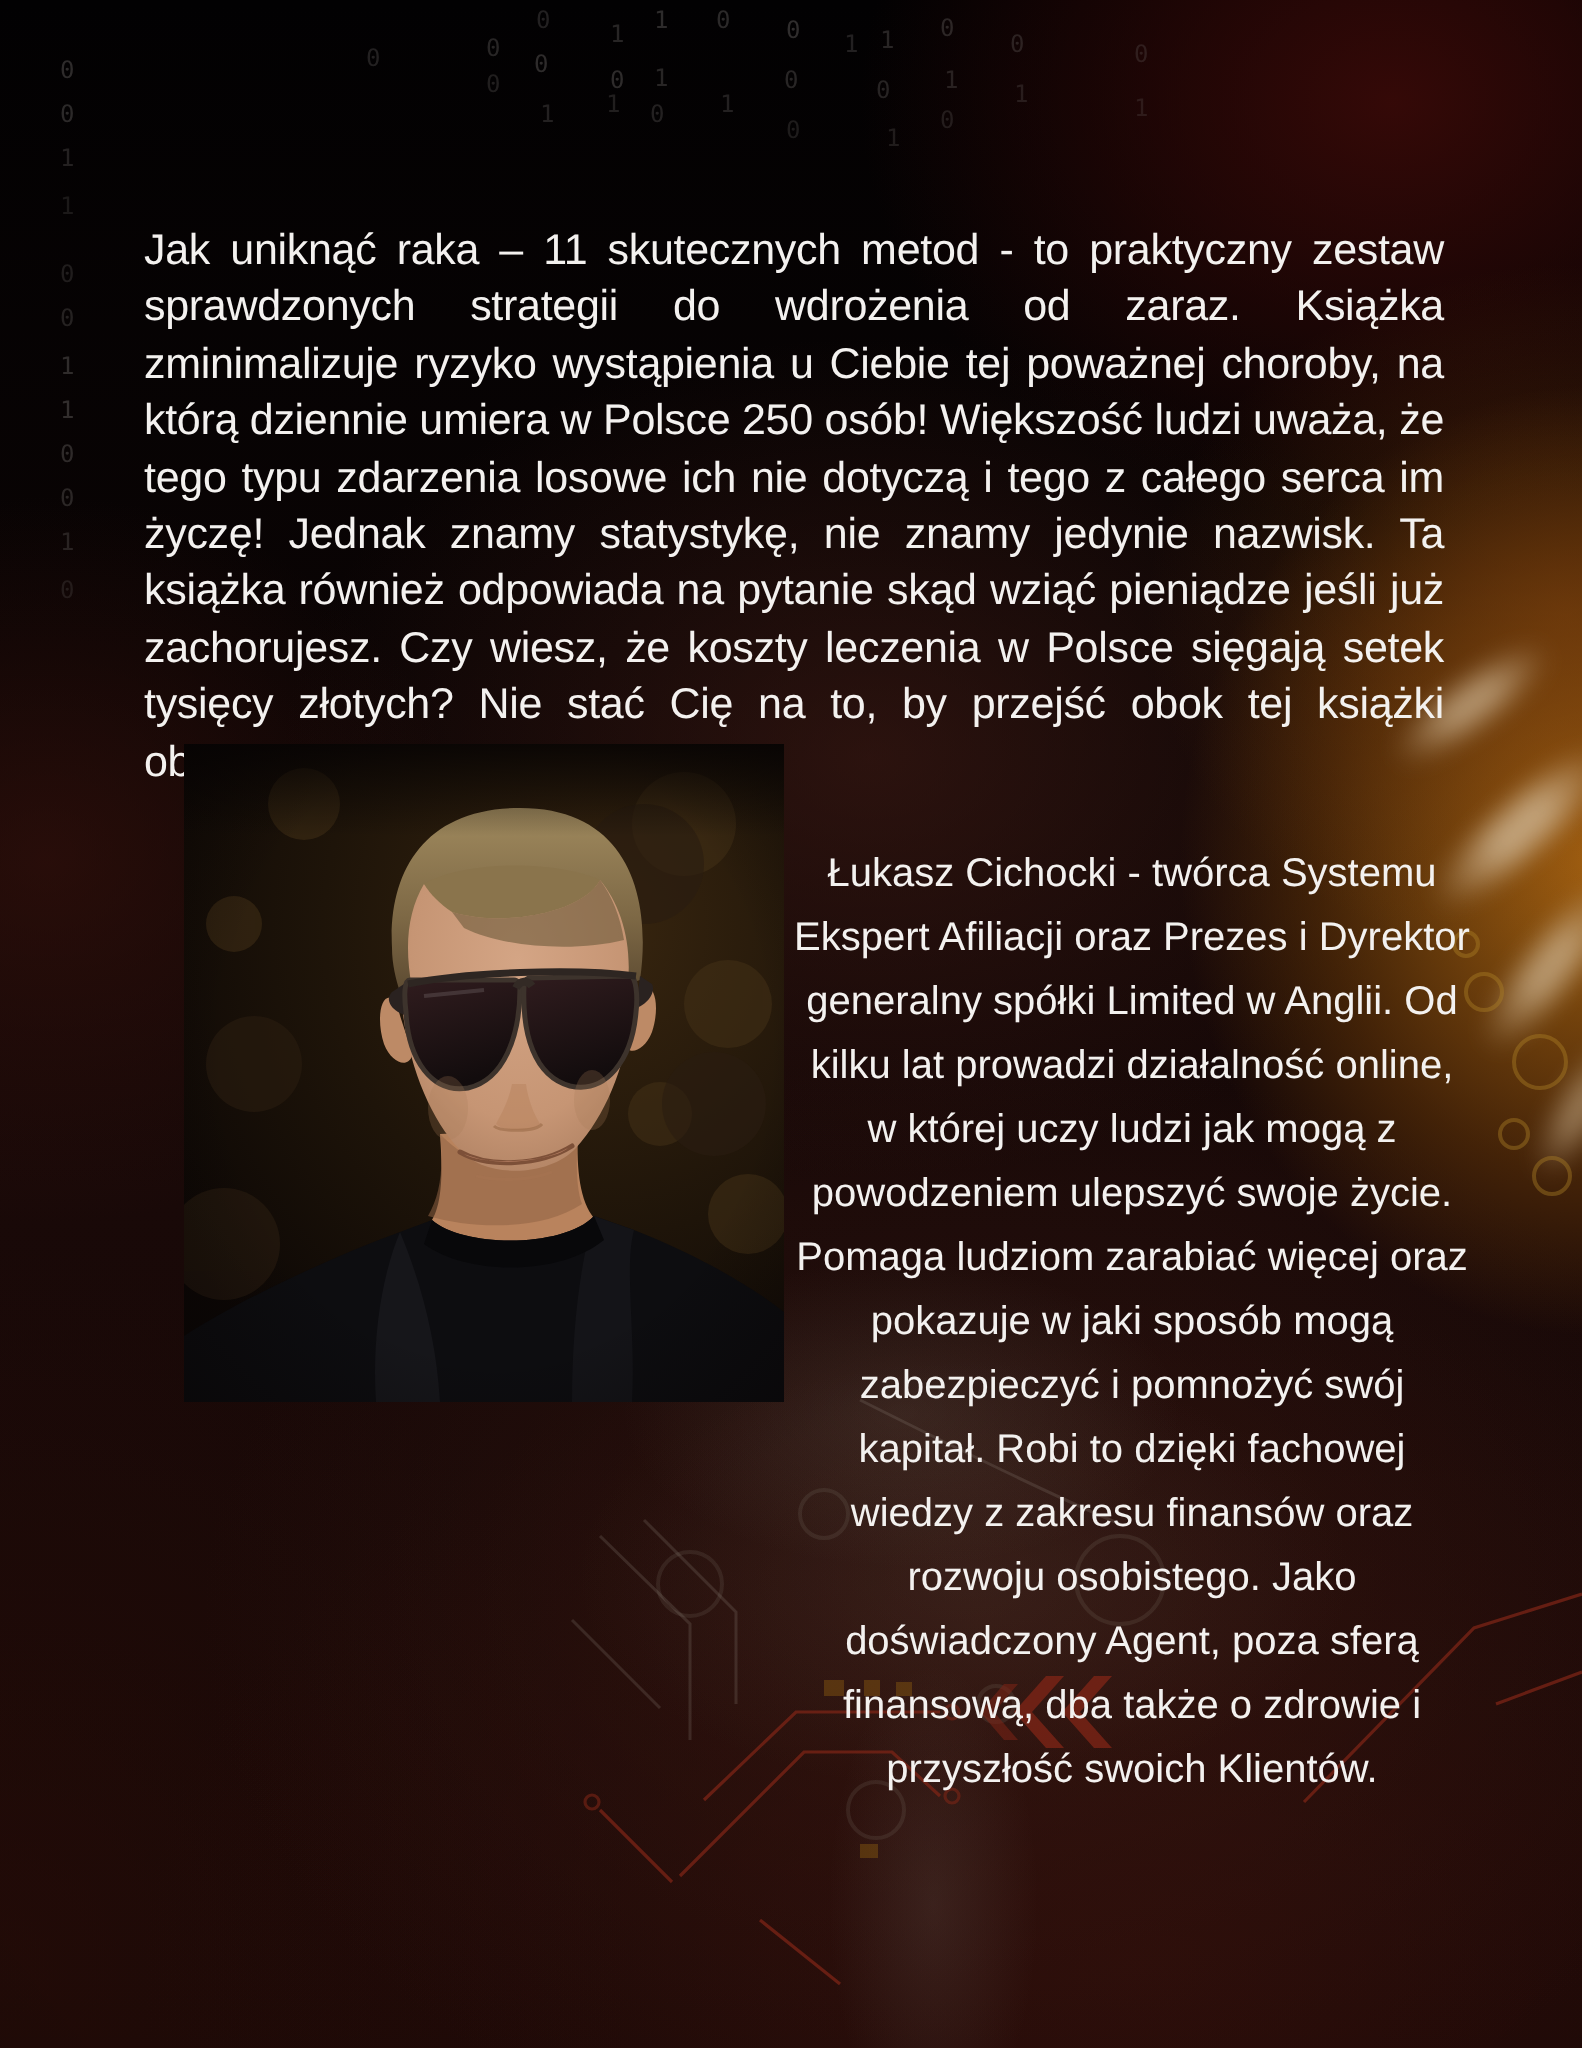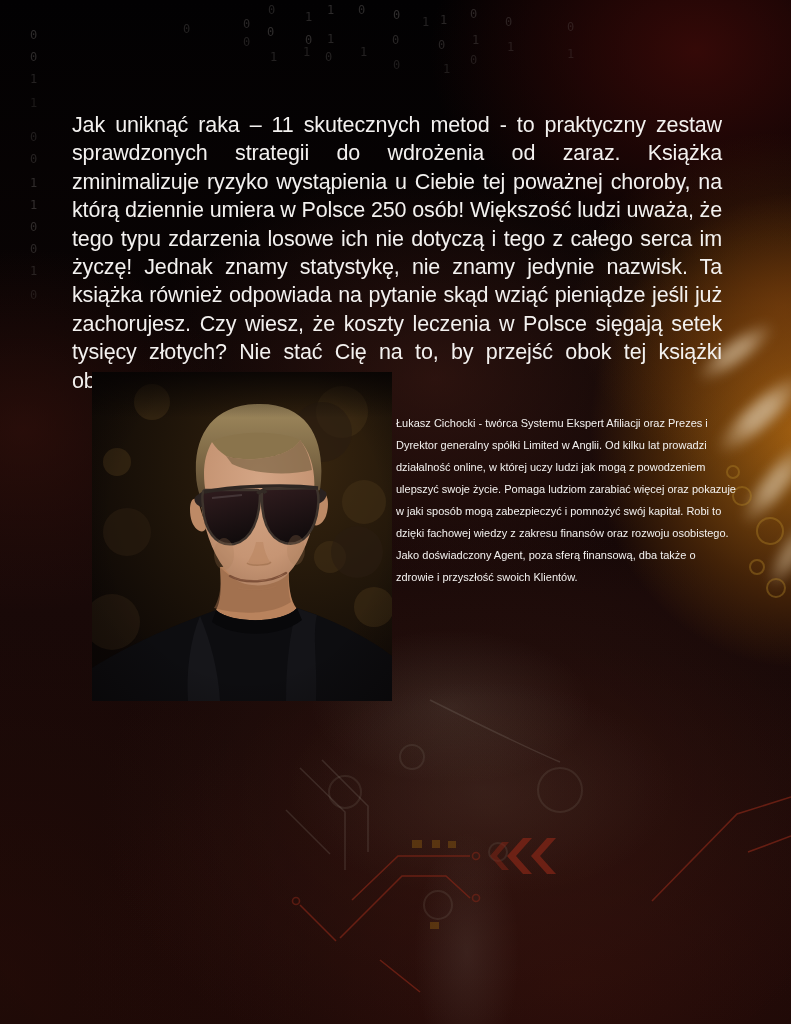--- a/index.html
+++ b/index.html
@@ -64,22 +64,22 @@
   }
   .photo-fade{
     position:absolute;inset:0;pointer-events:none;
     background:
       linear-gradient(180deg, rgba(6,3,3,.85), transparent 14%),
       radial-gradient(ellipse at 52% 46%, transparent 62%, rgba(6,3,3,.5) 100%);
   }
   .bio{
     position:absolute;
     left:396px;top:401px;width:340px;
-    font-size:11px;line-height:22px;
-    text-align:left;
+    font-size:20px;line-height:32px;
+    text-align:center;
     color:var(--body_text);
   }
   .url{
     position:absolute;
     left:398px;top:712px;width:360px;
     font-size:17.2px;line-height:23px;
     color:var(--body_text);
   }
 </style>
 </head>

